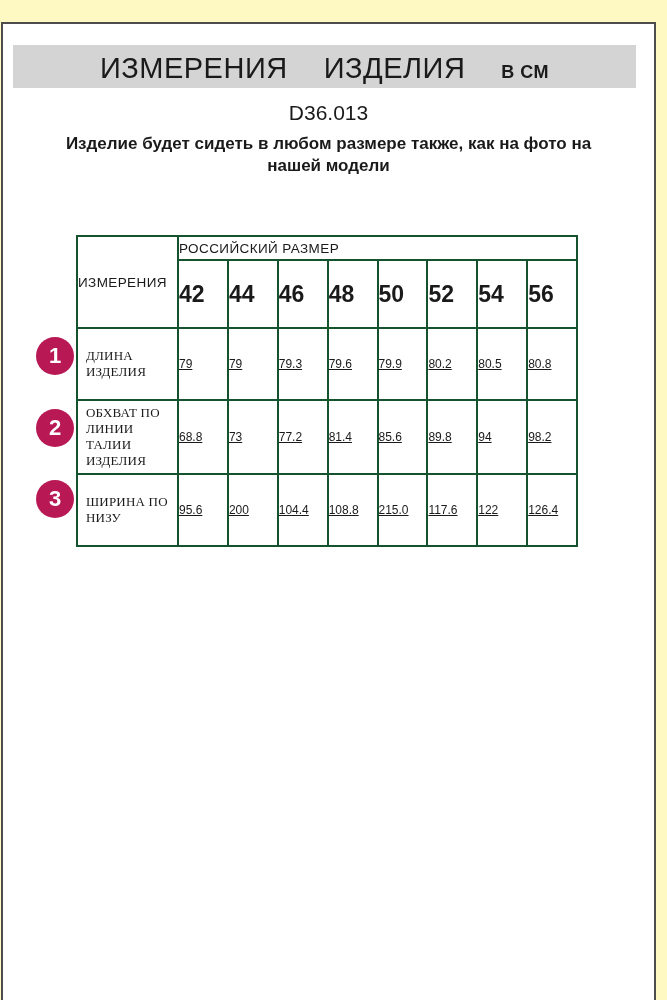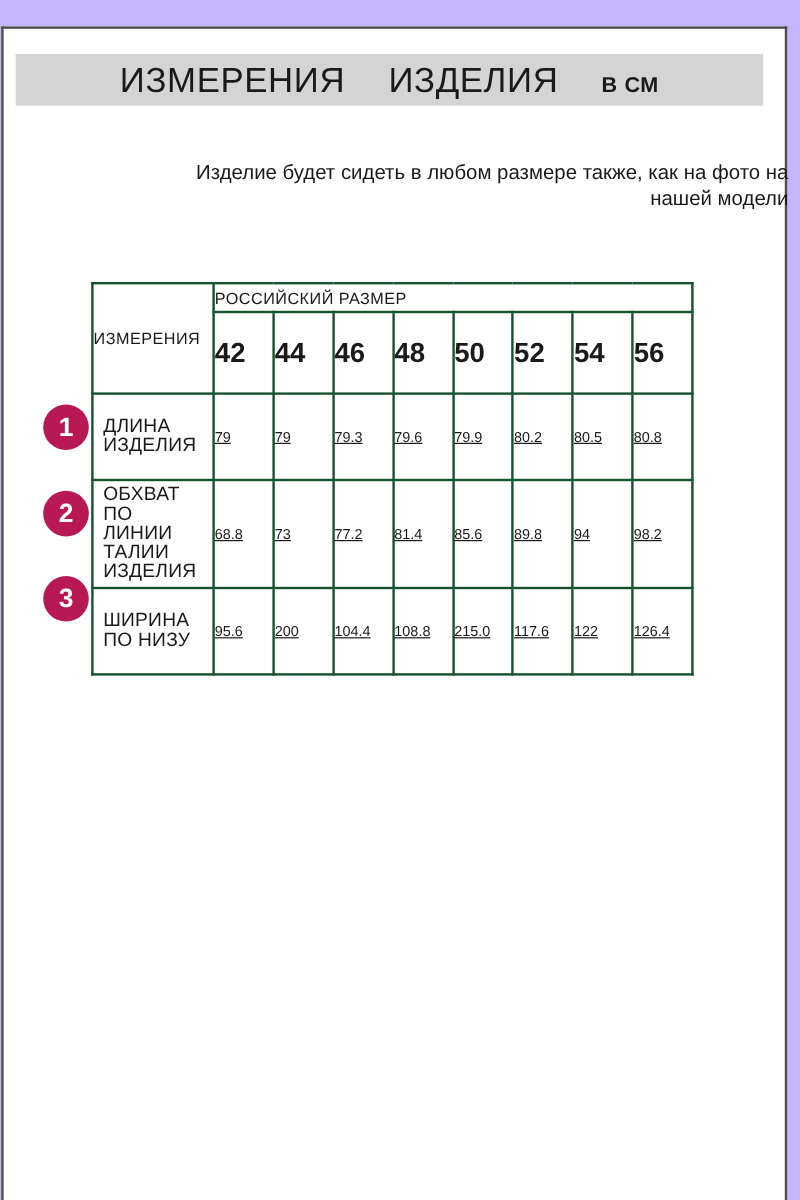--- a/index.html
+++ b/index.html
@@ -1,18 +1,18 @@
 <!DOCTYPE html>
 <html><head>
 <meta charset="utf-8">
 <style>
   * { margin:0; padding:0; box-sizing:border-box; }
   html, body { background:#ffffff; }
   body { font-family:"Liberation Sans","DejaVu Sans",sans-serif; color:#1a1a1a; }
-  .canvas { position:relative; width:667px; height:1000px; background:#c4b5fd; overflow:hidden; margin:0 auto; }
+  .canvas { position:relative; width:667px; height:1000px; background:#fef9c3; overflow:hidden; margin:0 auto; }
 
   .page-frame {
     position:absolute; left:1px; top:22px; width:655px; height:990px;
     border:2px solid #4d4d4d; border-bottom:none; background:#ffffff;
   }
 
   .header-bar {
     position:absolute; left:13px; top:45px; width:623px; height:43px;
     background:#d4d4d4; display:flex; align-items:baseline; justify-content:center;
     gap:36px; padding-top:7px;
@@ -20,37 +20,37 @@
   .title-regular { font-size:29px; font-weight:500; letter-spacing:0.5px; }
   .title-bold   { font-size:29px; font-weight:normal; letter-spacing:0.5px; }
   .title-unit   { font-size:18px; font-weight:600; letter-spacing:0.5px; }
 
   .model-code {
     position:absolute; left:0; top:101px; width:657px;
     text-align:center; font-size:21px; font-weight:400;
   }
   .description {
     position:absolute; left:0; top:133px; width:657px;
-    text-align:right; font-size:17px; line-height:22px; font-weight:400;
+    text-align:center; font-size:17px; line-height:22px; font-weight:700;
   }
 
   .size-table {
     position:absolute; left:76px; top:235px; width:502px;
     border-collapse:collapse; table-layout:fixed;
   }
   .size-table th, .size-table td {
     border:2px solid #14532d; text-align:left; vertical-align:middle;
     background:#ffffff; font-weight:normal;
   }
   .col-measure { width:101px; }
   .row-group th { height:24px; font-size:13.5px; letter-spacing:0.4px; }
   .row-sizes th { height:68px; font-size:23px; font-weight:bold; }
   .measure-head { font-size:14.5px; letter-spacing:0.3px; }
   .row-data { height:72px; }
-  .row-label { font-size:16px; line-height:16px; padding:4px 8px; letter-spacing:0.2px; }
+  .row-label { font-size:13px; line-height:16px; padding:4px 8px; letter-spacing:0.2px;font-family:Liberation Serif, serif; }
   .cell-value { font-size:12px;text-decoration:underline; }
 
   .num-circle {
     position:absolute; left:36px; width:38px; height:38px; border-radius:50%;
     display:flex; align-items:center; justify-content:center;
     color:#ffffff; font-size:22px; font-weight:bold;
   }
   .num-circle.c1 { top:337px; }
   .num-circle.c2 { top:409px; }
   .num-circle.c3 { top:480px; }
@@ -61,20 +61,21 @@
 <div class="canvas">
 
   <div class="page-frame"></div>
 
   <div class="header-bar" style="background: rgb(212, 212, 212);">
     <span class="title-regular">ИЗМЕРЕНИЯ</span>
     <span class="title-bold">ИЗДЕЛИЯ</span>
     <span class="title-unit">В СМ</span>
   </div>
 
+  <div class="model-code">D36.013</div>
 
   <div class="description">
     <div>Изделие будет сидеть в любом размере также, как на фото на</div>
     <div>нашей модели</div>
   </div>
 
   <table class="size-table">
     <colgroup>
       <col class="col-measure">
       <col>

